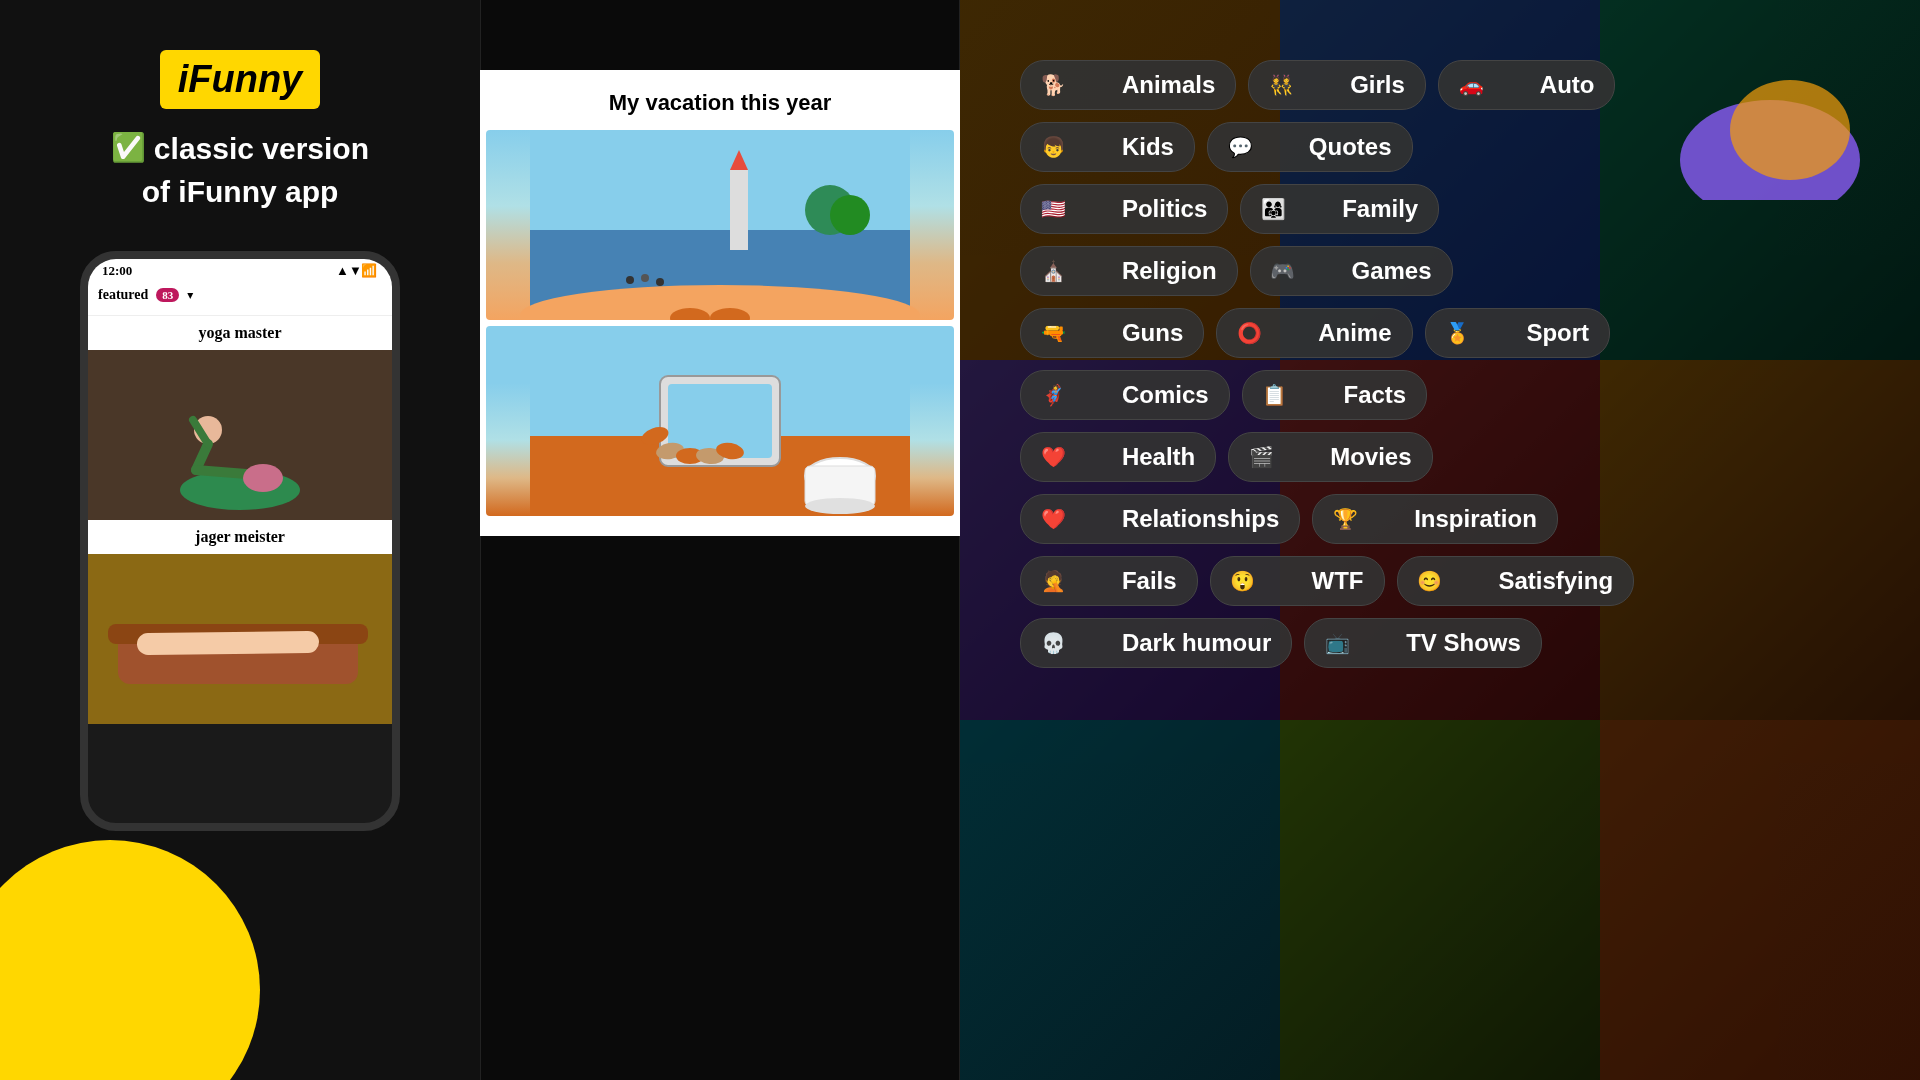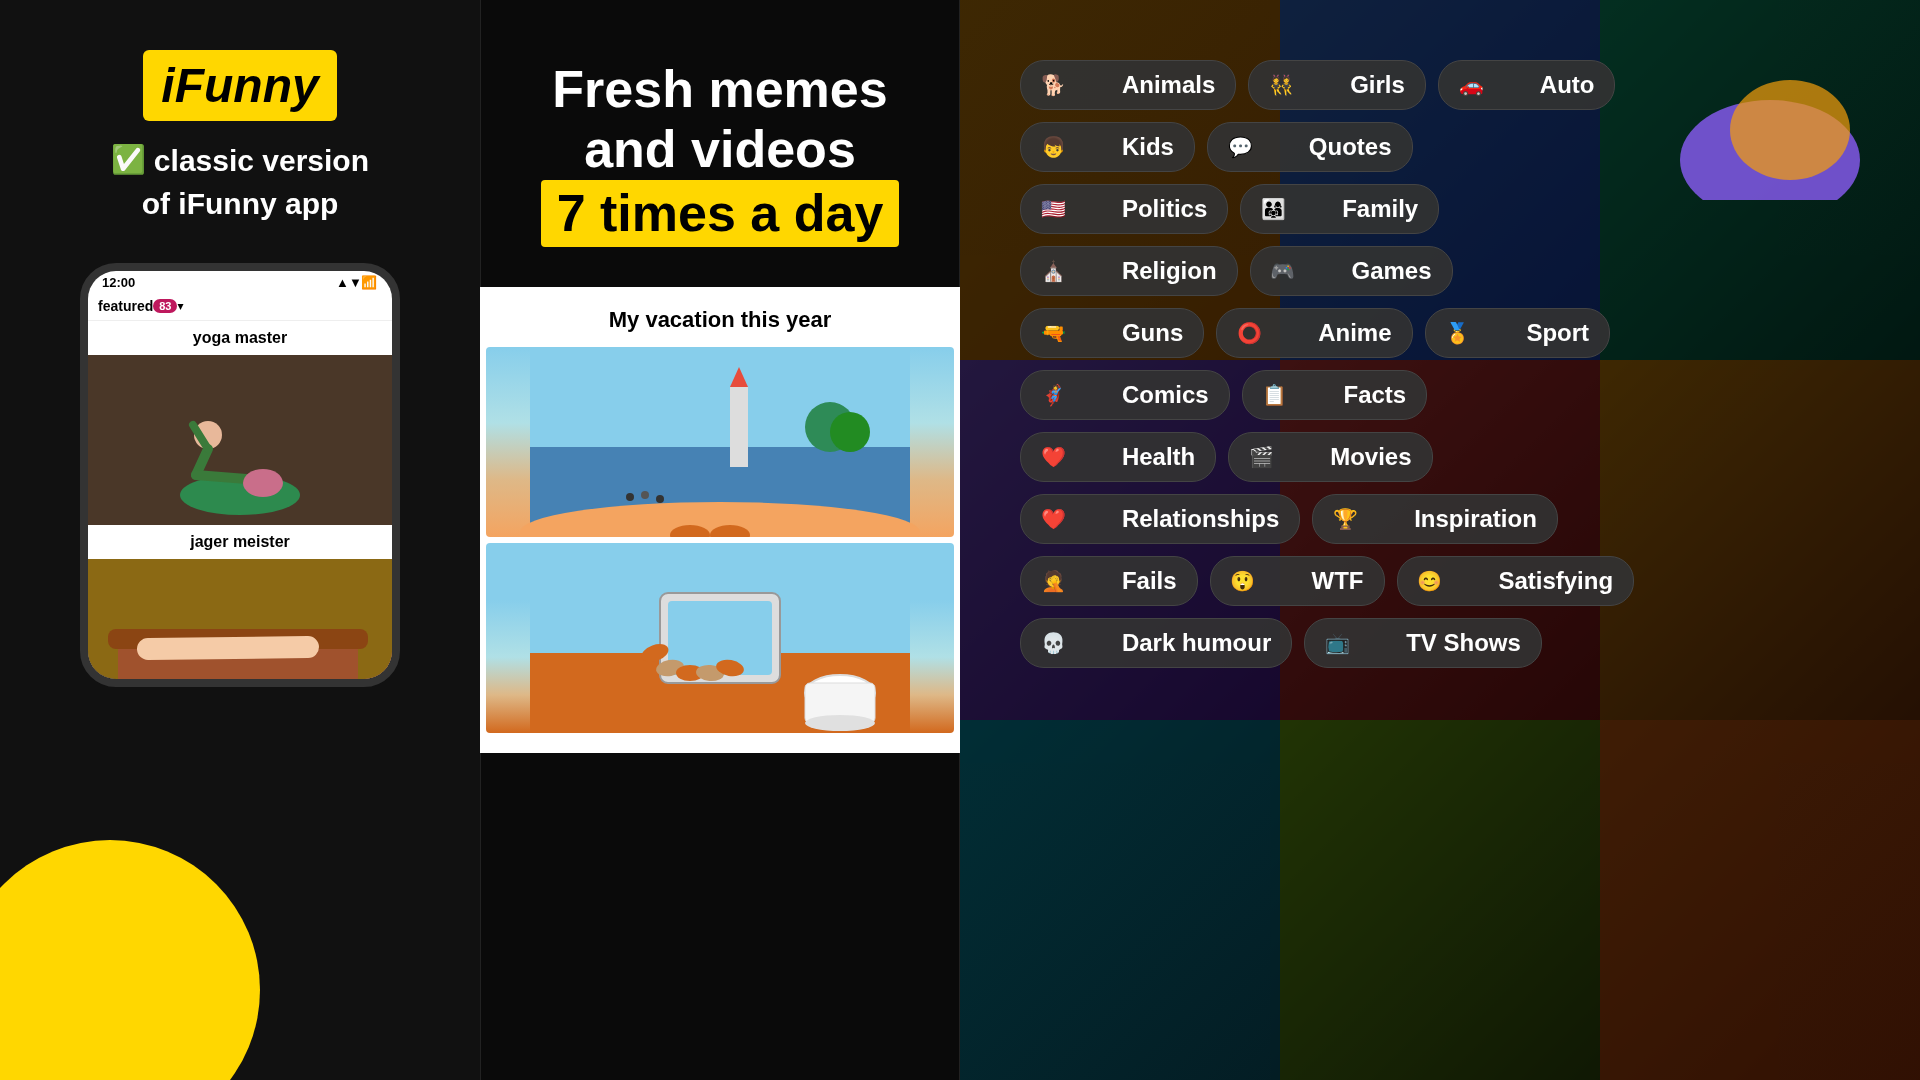--- a/index.html
+++ b/index.html
@@ -40,21 +40,21 @@
       align-items: center;
       gap: 0;
       margin-bottom: 20px;
     }
     .ifunny-logo-box {
       background: #FFD700;
       padding: 8px 18px;
       border-radius: 6px;
     }
     .ifunny-logo-text {
-      font-size: 48px;
+      font-size: 38px;
       font-weight: 900;
       color: #000;
       font-style: italic;
     }
     .classic-desc {
       color: #fff;
       font-size: 30px;
       font-weight: 700;
       text-align: center;
       line-height: 1.3;
@@ -66,44 +66,45 @@
       gap: 8px;
       margin-bottom: 4px;
     }
     .badge-icon {
       font-size: 28px;
     }
 
     
     .phone-mockup {
       width: 320px;
-      height: 424px;
+      height: 580px;
       background: #1a1a1a;
       border-radius: 36px;
       border: 8px solid #333;
       overflow: hidden;
       position: relative;
       z-index: 2;
       margin-top: 10px;
+      font-family: Liberation Serif, serif;
     }
     .phone-status-bar {
       background: #fff;
       display: flex;
       justify-content: space-between;
       align-items: center;
       padding: 4px 14px;
       font-size: 13px;
       font-weight: 700;
     }
     .phone-featured-bar {
       background: #fff;
       display: flex;
       align-items: center;
-      padding: 4px 10px 6px;
-      gap: 0;
+      padding: 4px 10px 12px;
+      gap: 8px;
       border-bottom: 1px solid #eee;
     }
     .featured-label {
       font-size: 14px;
       font-weight: 700;
       color: #000;
     }
     .featured-badge {
       background: #be185d;
       color: #fff;
@@ -355,25 +356,20 @@
           <rect x="20" y="70" width="260" height="20" rx="8" fill="#8B4513"></rect>
           <ellipse cx="90" cy="68" r="22" fill="#f5cba7"></ellipse>
           <line x1="60" y1="90" x2="220" y2="88" stroke="#f5cba7" stroke-width="22" stroke-linecap="round"></line>
         </svg>
       </div>
     </div>
   </div>
 </div>
 
 <div class="panel2">
-  <div class="panel2-headline">
-    <span>Fresh memes</span><br>
-    <span>and videos</span><br>
-    <span class="panel2-highlight">7 times a day</span>
-  </div>
 
   <div class="panel2-meme-card">
     <div class="panel2-meme-title">My vacation this year</div>
     <div class="panel2-img-top">
       <svg width="100%" height="190" viewBox="0 0 380 190" xmlns="http://www.w3.org/2000/svg">
 
         <rect width="380" height="190" fill="#87CEEB"></rect>
 
         <rect y="100" width="380" height="90" fill="#4682B4"></rect>
 

